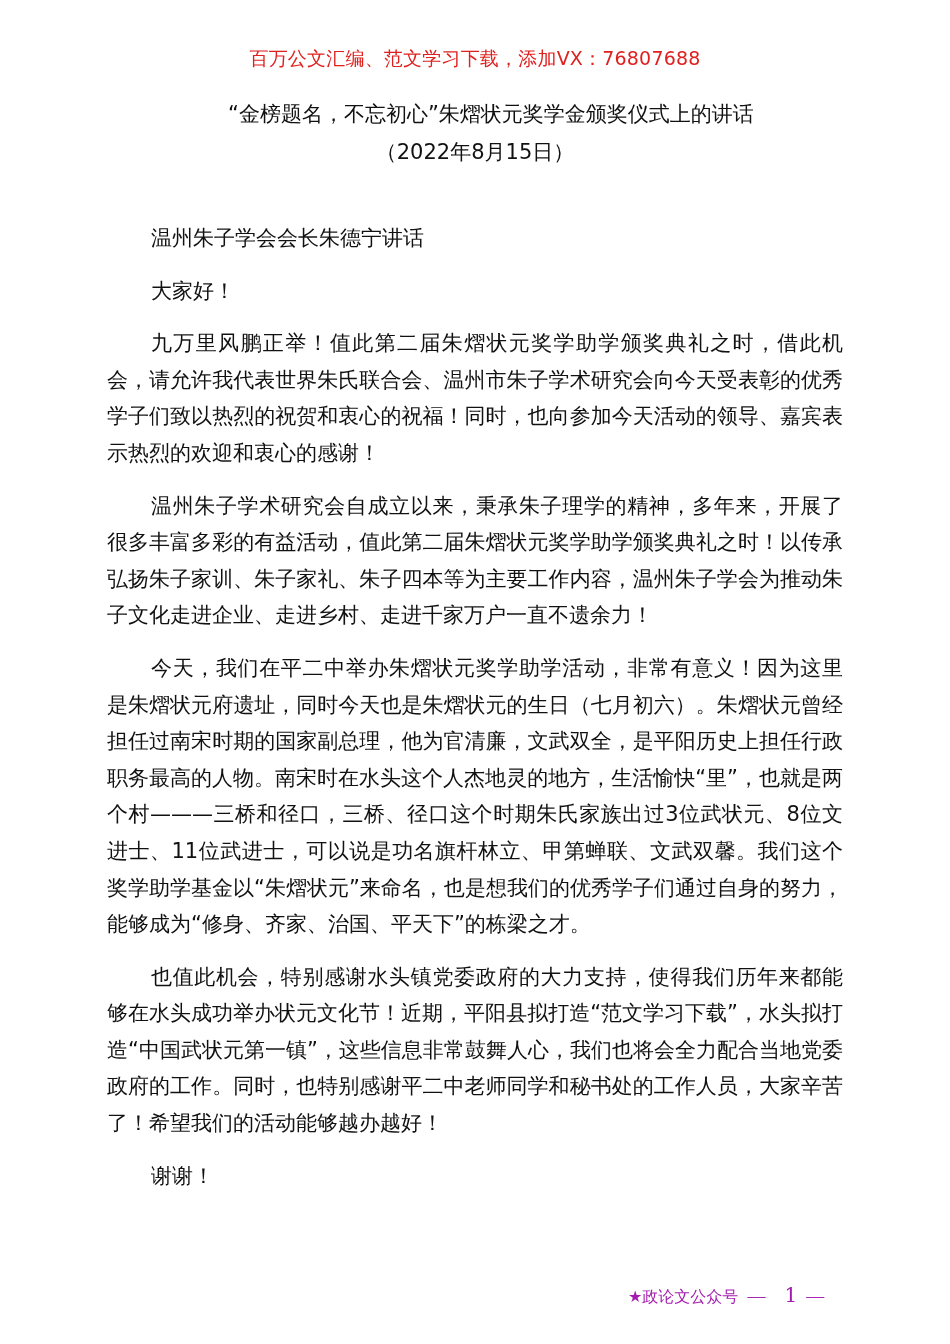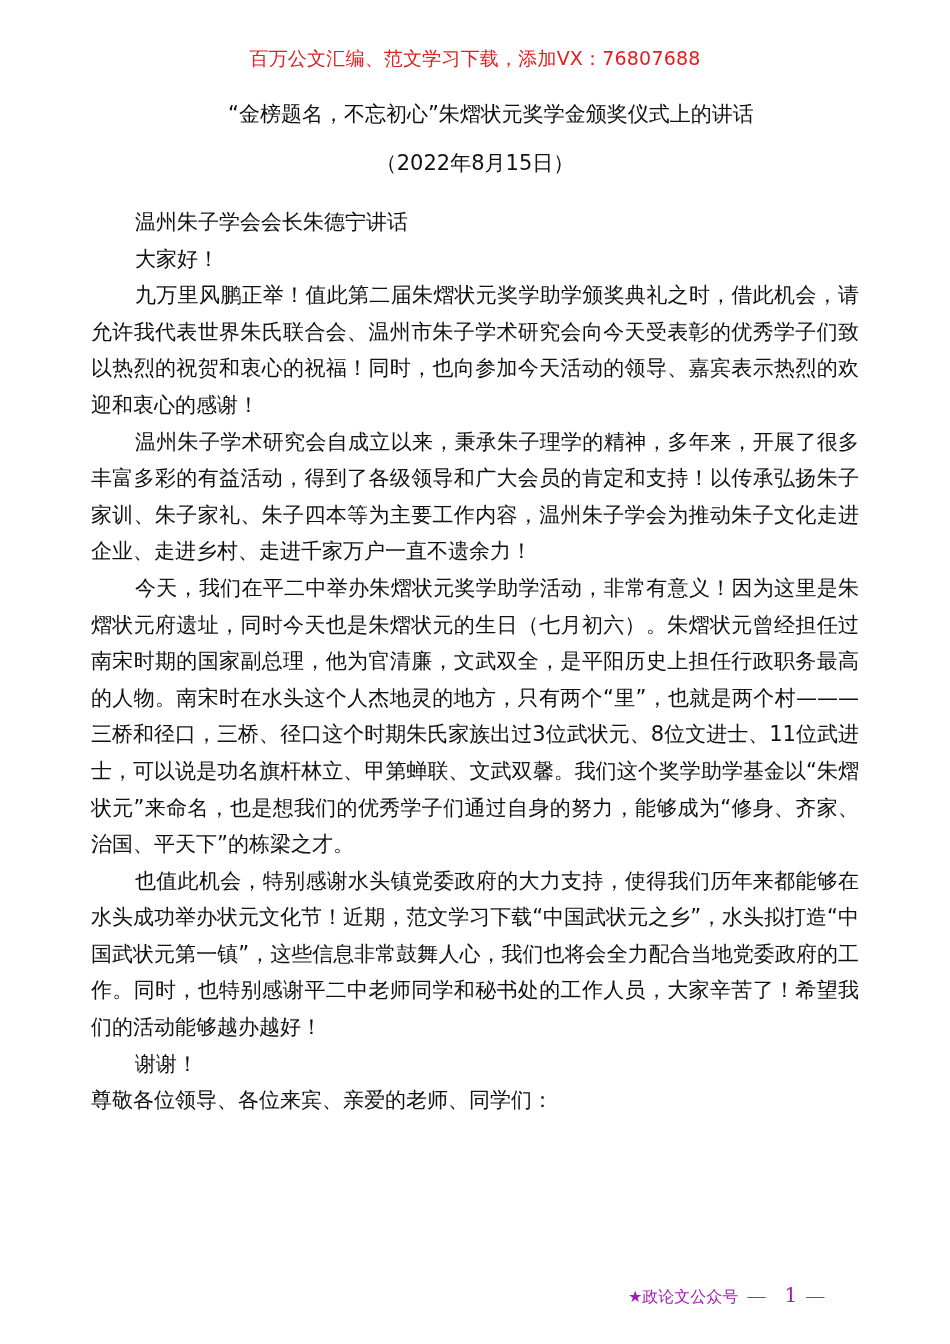--- a/index.html
+++ b/index.html
@@ -36,38 +36,38 @@
       left: 0;
       width: 950px;
       text-align: center;
       font-size: 21px;
       line-height: 28px;
       color: #111;
       padding-left: 16px;
     }
     .date {
       position: absolute;
-      top: 149px;
+      top: 138px;
       left: 0;
       width: 950px;
       text-align: center;
       font-size: 21px;
       line-height: 28px;
     }
     .body-text {
       position: absolute;
       top: 204px;
       left: 91px;
       width: 768px;
       font-size: 21px;
       line-height: 36.6px;
       text-align: justify;
     }
     .body-text p {
-      margin: 0;
+      margin: 16px;
       text-indent: 44px;
     }
     .body-text p.no-indent {
       text-indent: 0;
     }
     .footer {
       position: absolute;
       top: 1283px;
       left: 628px;
       font-size: 16px;
@@ -92,25 +92,24 @@
 
   <div class="banner">百万公文汇编、范文学习下载，添加VX：76807688</div>
 
   <div class="title">“金榜题名，不忘初心”朱熠状元奖学金颁奖仪式上的讲话</div>
   <div class="date">（2022年8月15日）</div>
 
   <div class="body-text">
     <p>温州朱子学会会长朱德宁讲话</p>
     <p>大家好！</p>
     <p>九万里风鹏正举！值此第二届朱熠状元奖学助学颁奖典礼之时，借此机会，请允许我代表世界朱氏联合会、温州市朱子学术研究会向今天受表彰的优秀学子们致以热烈的祝贺和衷心的祝福！同时，也向参加今天活动的领导、嘉宾表示热烈的欢迎和衷心的感谢！</p>
-    <p>温州朱子学术研究会自成立以来，秉承朱子理学的精神，多年来，开展了很多丰富多彩的有益活动，得到了各级领导和广大会员的肯定和支持！以传承弘扬朱子家训、朱子家礼、朱子四本等为主要工作内容，温州朱子学会为推动朱子文化走进企业、走进乡村、走进千家万户一直不遗余力！</p>
-    <p>今天，我们在平二中举办朱熠状元奖学助学活动，非常有意义！因为这里是朱熠状元府遗址，同时今天也是朱熠状元的生日（七月初六）。朱熠状元曾经担任过南宋时期的国家副总理，他为官清廉，文武双全，是平阳历史上担任行政职务最高的人物。南宋时在水头这个人杰地灵的地方，只有两个“里”，也就是两个村———三桥和径口，三桥、径口这个时期朱氏家族出过3位武状元、8位文进士、11位武进士，可以说是功名旗杆林立、甲第蝉联、文武双馨。我们这个奖学助学基金以“朱熠状元”来命名，也是想我们的优秀学子们通过自身的努力，能够成为“修身、齐家、治国、平天下”的栋梁之才。</p>
-    <p>也值此机会，特别感谢水头镇党委政府的大力支持，使得我们历年来都能够在水头成功举办状元文化节！近期，范文学习下载“中国武状元之乡”，水头拟打造“中国武状元第一镇”，这些信息非常鼓舞人心，我们也将会全力配合当地党委政府的工作。同时，也特别感谢平二中老师同学和秘书处的工作人员，大家辛苦了！希望我们的活动能够越办越好！</p>
+    <p>温州朱子学术研究会自成立以来，秉承朱子理学的精神，多年来，开展了很多丰富多彩的有益活动，值此第二届朱熠状元奖学助学颁奖典礼之时！以传承弘扬朱子家训、朱子家礼、朱子四本等为主要工作内容，温州朱子学会为推动朱子文化走进企业、走进乡村、走进千家万户一直不遗余力！</p>
+    <p>今天，我们在平二中举办朱熠状元奖学助学活动，非常有意义！因为这里是朱熠状元府遗址，同时今天也是朱熠状元的生日（七月初六）。朱熠状元曾经担任过南宋时期的国家副总理，他为官清廉，文武双全，是平阳历史上担任行政职务最高的人物。南宋时在水头这个人杰地灵的地方，生活愉快“里”，也就是两个村———三桥和径口，三桥、径口这个时期朱氏家族出过3位武状元、8位文进士、11位武进士，可以说是功名旗杆林立、甲第蝉联、文武双馨。我们这个奖学助学基金以“朱熠状元”来命名，也是想我们的优秀学子们通过自身的努力，能够成为“修身、齐家、治国、平天下”的栋梁之才。</p>
+    <p>也值此机会，特别感谢水头镇党委政府的大力支持，使得我们历年来都能够在水头成功举办状元文化节！近期，平阳县拟打造“范文学习下载”，水头拟打造“中国武状元第一镇”，这些信息非常鼓舞人心，我们也将会全力配合当地党委政府的工作。同时，也特别感谢平二中老师同学和秘书处的工作人员，大家辛苦了！希望我们的活动能够越办越好！</p>
     <p>谢谢！</p>
-    <p class="no-indent">尊敬各位领导、各位来宾、亲爱的老师、同学们：</p>
   </div>
 
   <div class="footer">
     <span>★政论文公众号</span>
     <span class="dash">—</span>
     <span class="page-num">1</span>
     <span class="dash">—</span>
   </div>
 
 </div>

